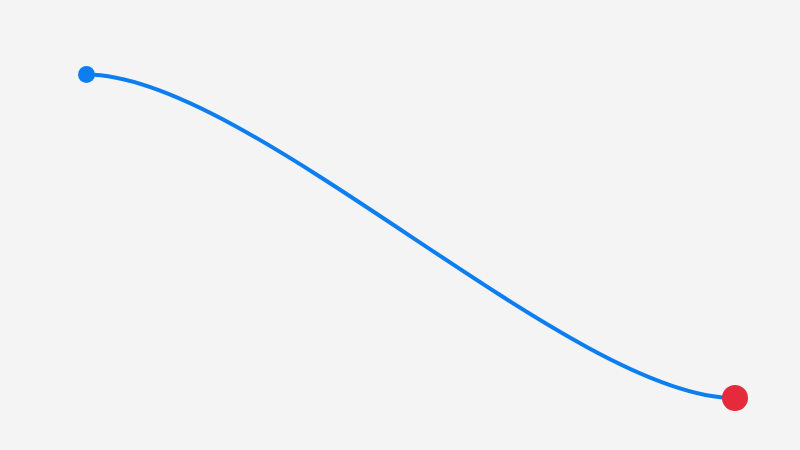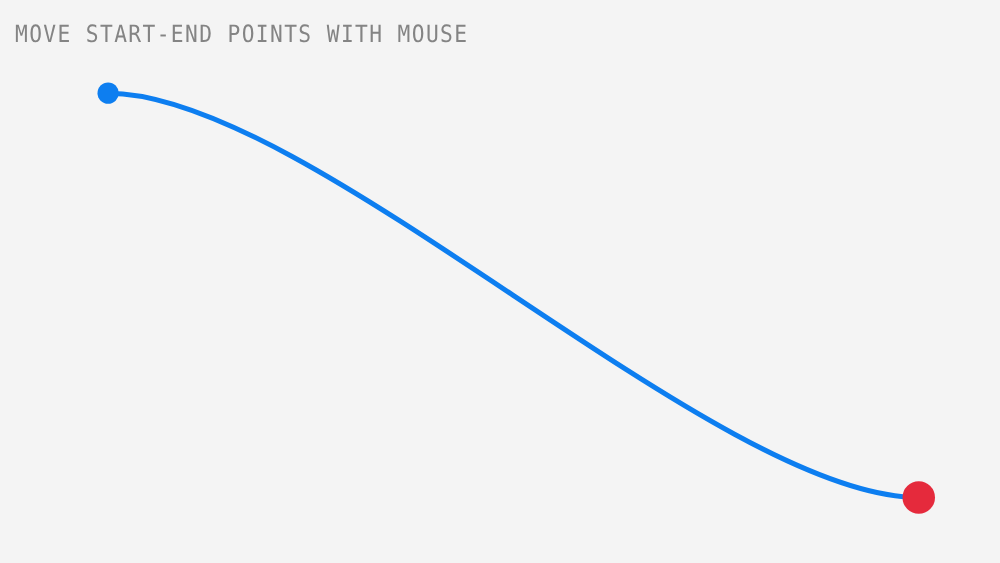--- a/index.html
+++ b/index.html
@@ -72,17 +72,14 @@
 
     <rect x="0" y="0" width="800" height="450" fill="#f4f4f4"></rect>
 
     <path id="curve" class="curve-path" stroke="#0d7ef0" stroke-width="4" d="M 86.5 74.5 C 249 74.5, 572 398, 735 398"></path>
 
     <circle id="start-handle" class="handle" cx="86.5" cy="74.5" r="8.5" fill="#0d7ef0"></circle>
 
     <circle id="end-handle" class="handle" cx="735" cy="398" r="13" fill="#e52a3c"></circle>
   </svg>
 
-  <div class="title-bar">
-    <span class="title-text" style="color: rgb(132, 132, 132);">MOVE START-END POINTS WITH MOUSE</span>
-  </div>
 
 </div>
 
 </body></html>

